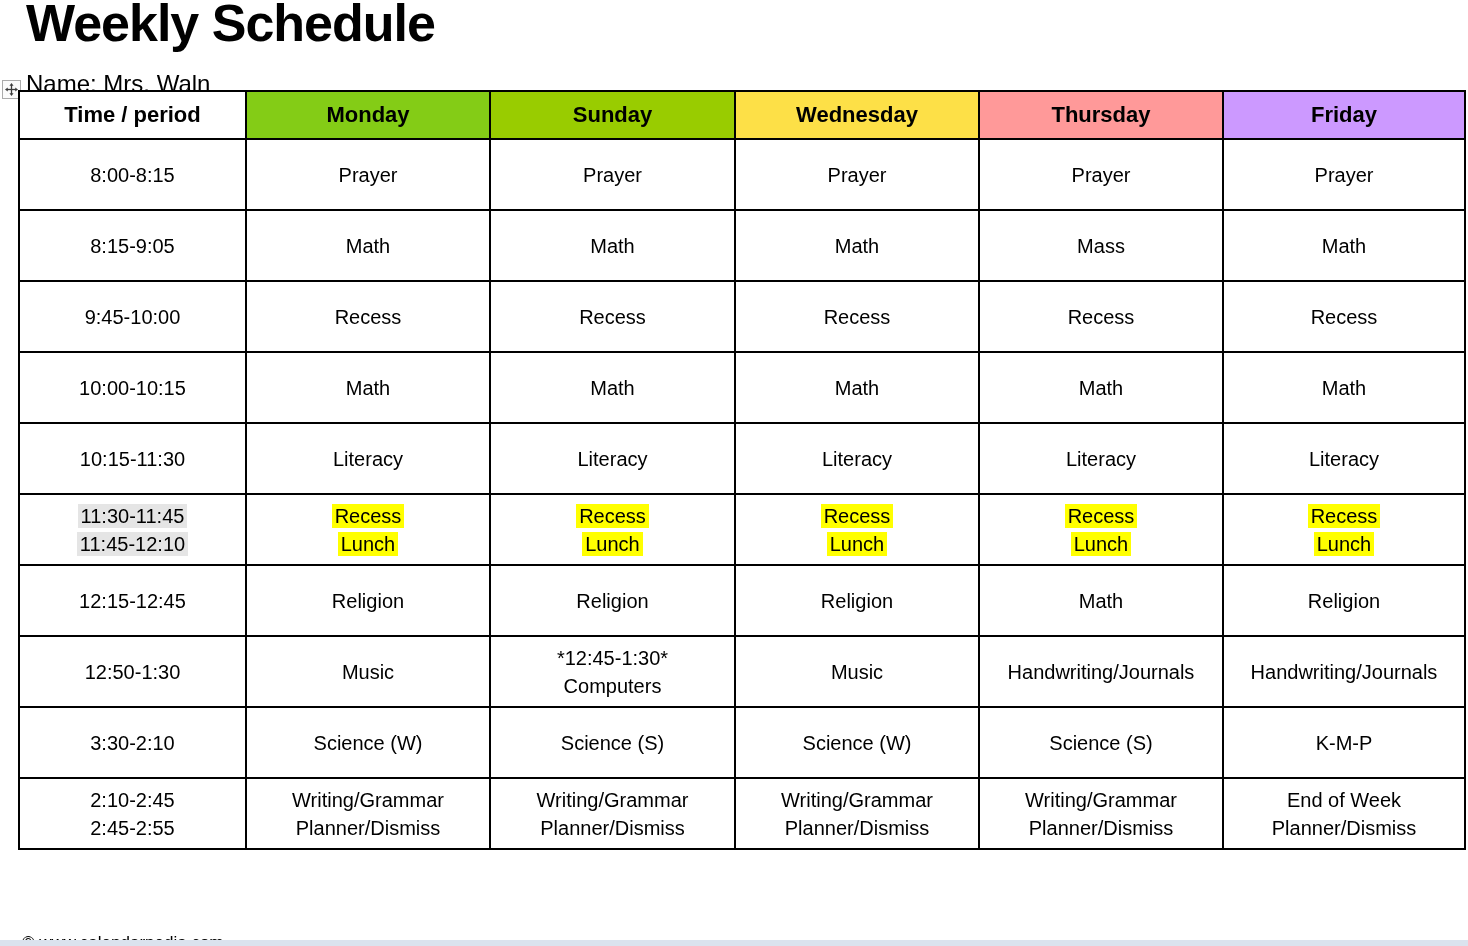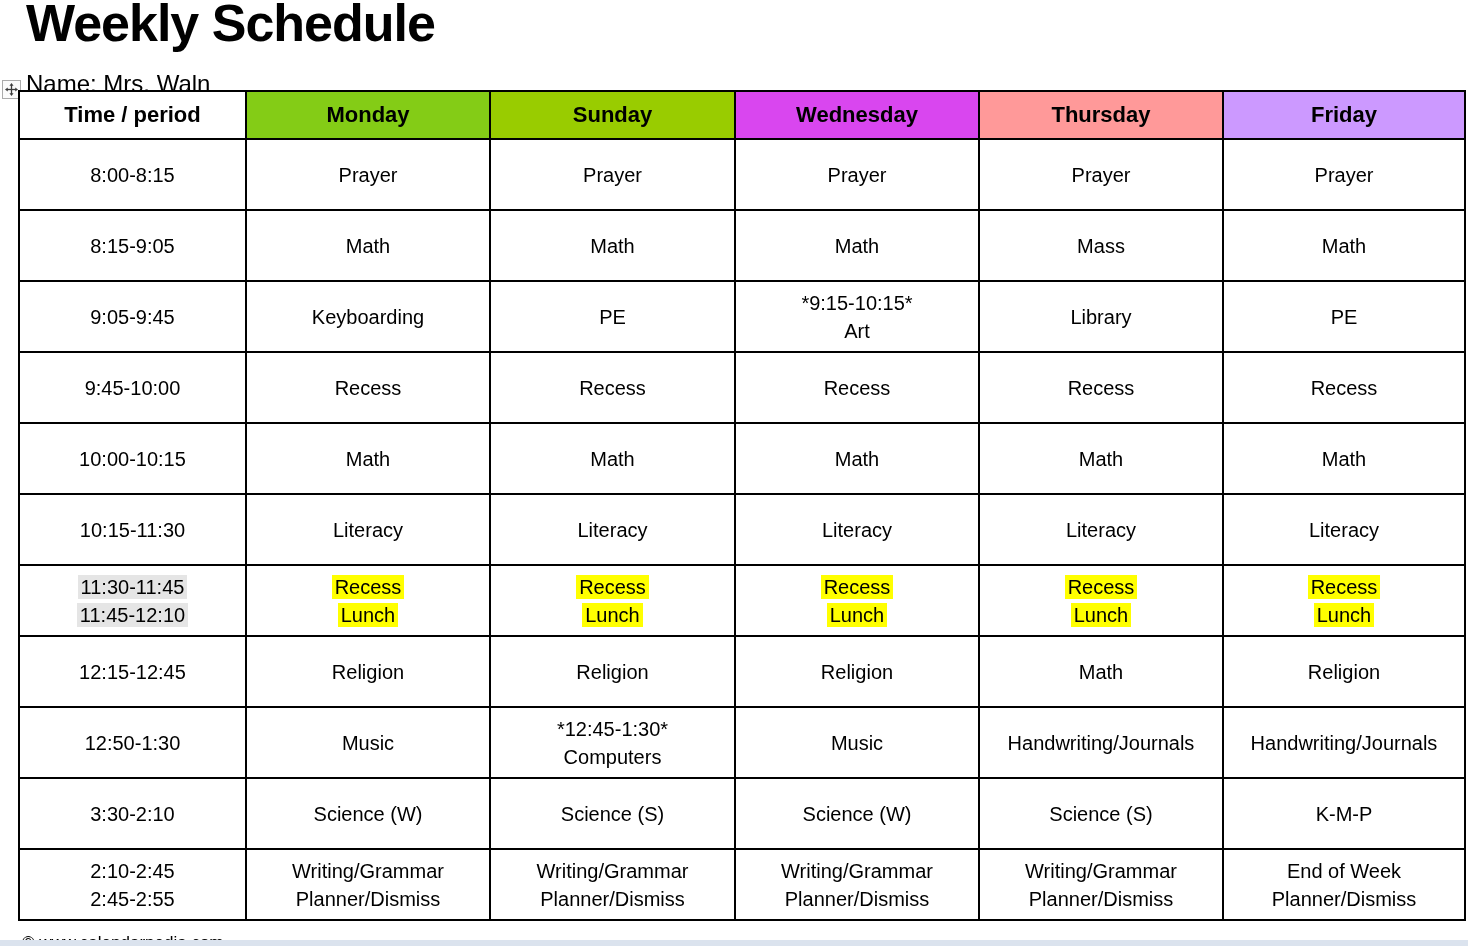--- a/index.html
+++ b/index.html
@@ -81,50 +81,41 @@
       <col style="width:245px">
     <col style="width:244px">
       <col style="width:244px">
       <col style="width:242px">
   </colgroup>
   <thead>
     <tr>
       <th style="background:#FFFFFF">Time / period</th>
       <th style="background:#84cc16">Monday</th>
       <th style="background:#99CC00">Sunday</th>
-      <th style="background:#d946ef">Wednesday</th>
+      <th style="background:#fde047">Wednesday</th>
       <th style="background:#FF9999">Thursday</th>
       <th style="background:#CC99FF">Friday</th>
     </tr>
   </thead>
   <tbody>
     <tr>
       <td>8:00-8:15</td>
       <td>Prayer</td>
       <td>Prayer</td>
       <td>Prayer</td>
       <td>Prayer</td>
       <td>Prayer</td>
     </tr>
     <tr>
       <td>8:15-9:05</td>
       <td>Math</td>
       <td>Math</td>
       <td>Math</td>
       <td>Mass</td>
       <td>Math</td>
-    </tr>
-    <tr>
-      <td>9:05-9:45</td>
-      <td>Keyboarding</td>
-      <td>PE</td>
-      <td>*9:15-10:15*
-Art</td>
-      <td>Library</td>
-      <td>PE</td>
     </tr>
     <tr>
       <td>9:45-10:00</td>
       <td>Recess</td>
       <td>Recess</td>
       <td>Recess</td>
       <td>Recess</td>
       <td>Recess</td>
     </tr>
     <tr>

